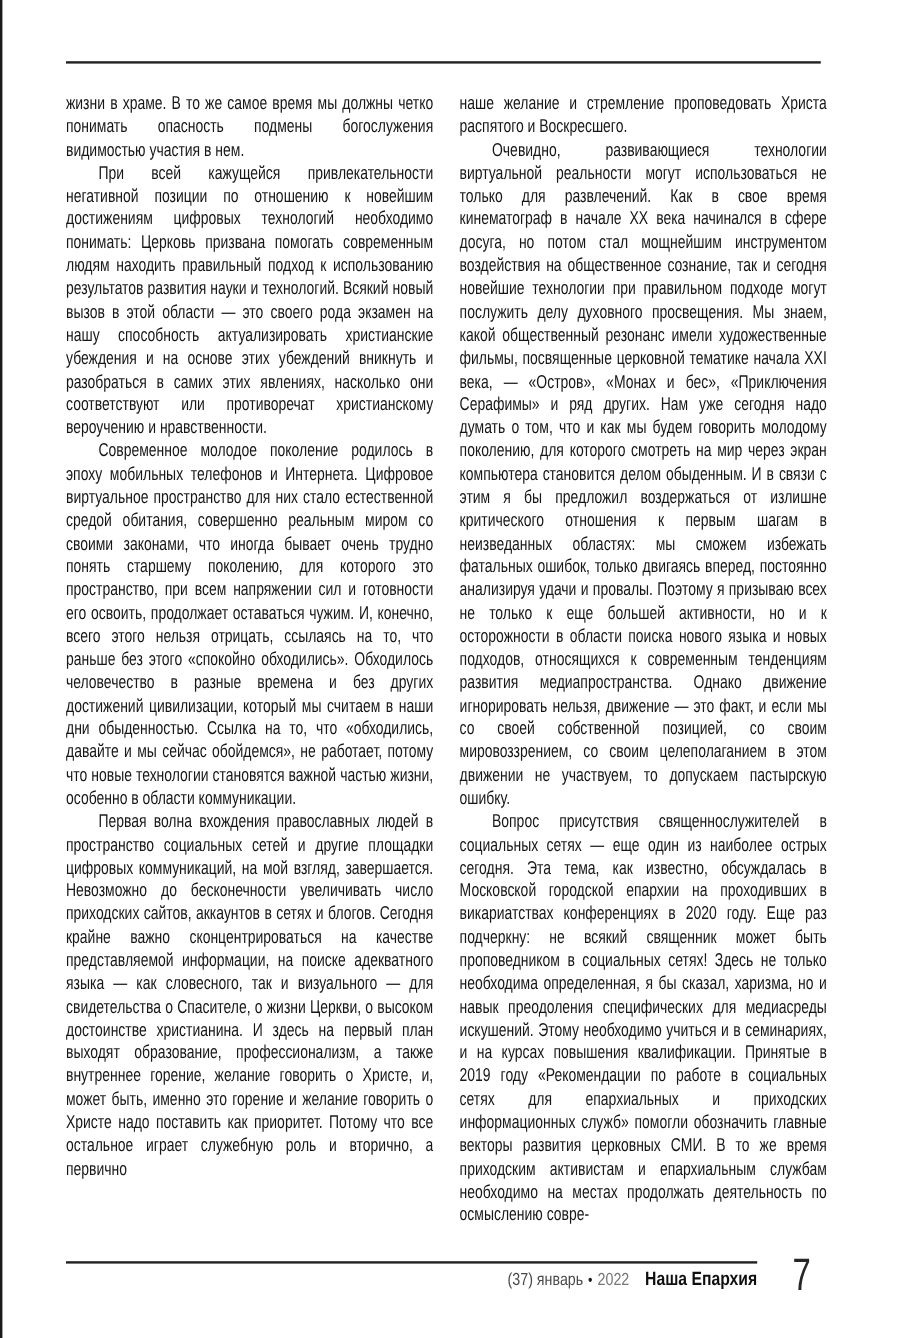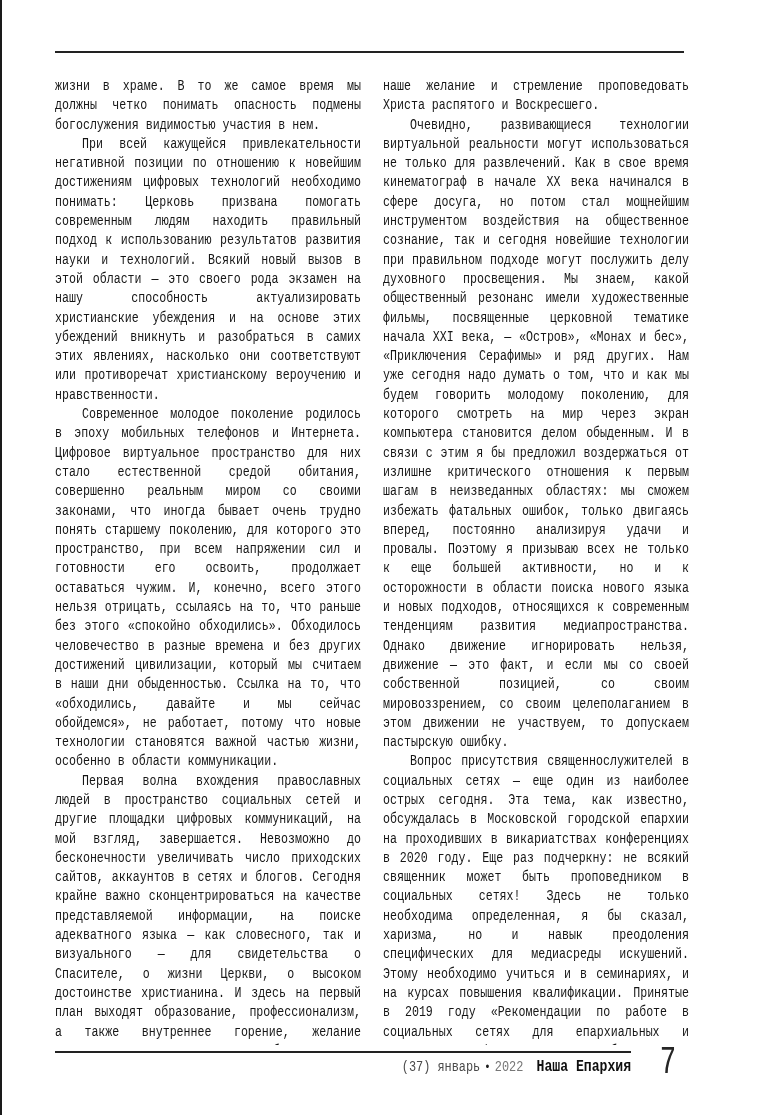--- a/index.html
+++ b/index.html
@@ -6,21 +6,21 @@
     margin: 0;
     padding: 0;
     background: #ffffff;
   }
   .sheet {
     position: relative;
     width: 768px;
     height: 1115px;
     background: #ffffff;
     overflow: hidden;
-    font-family: Liberation Mono, monospace;
+    font-family: Liberation Sans, sans-serif;
     color: #161616;
   }
   
   .scan-edge {
     position: absolute;
     left: 0;
     top: 0;
     width: 2px;
     height: 1115px;
     background: #1a1a1a;

